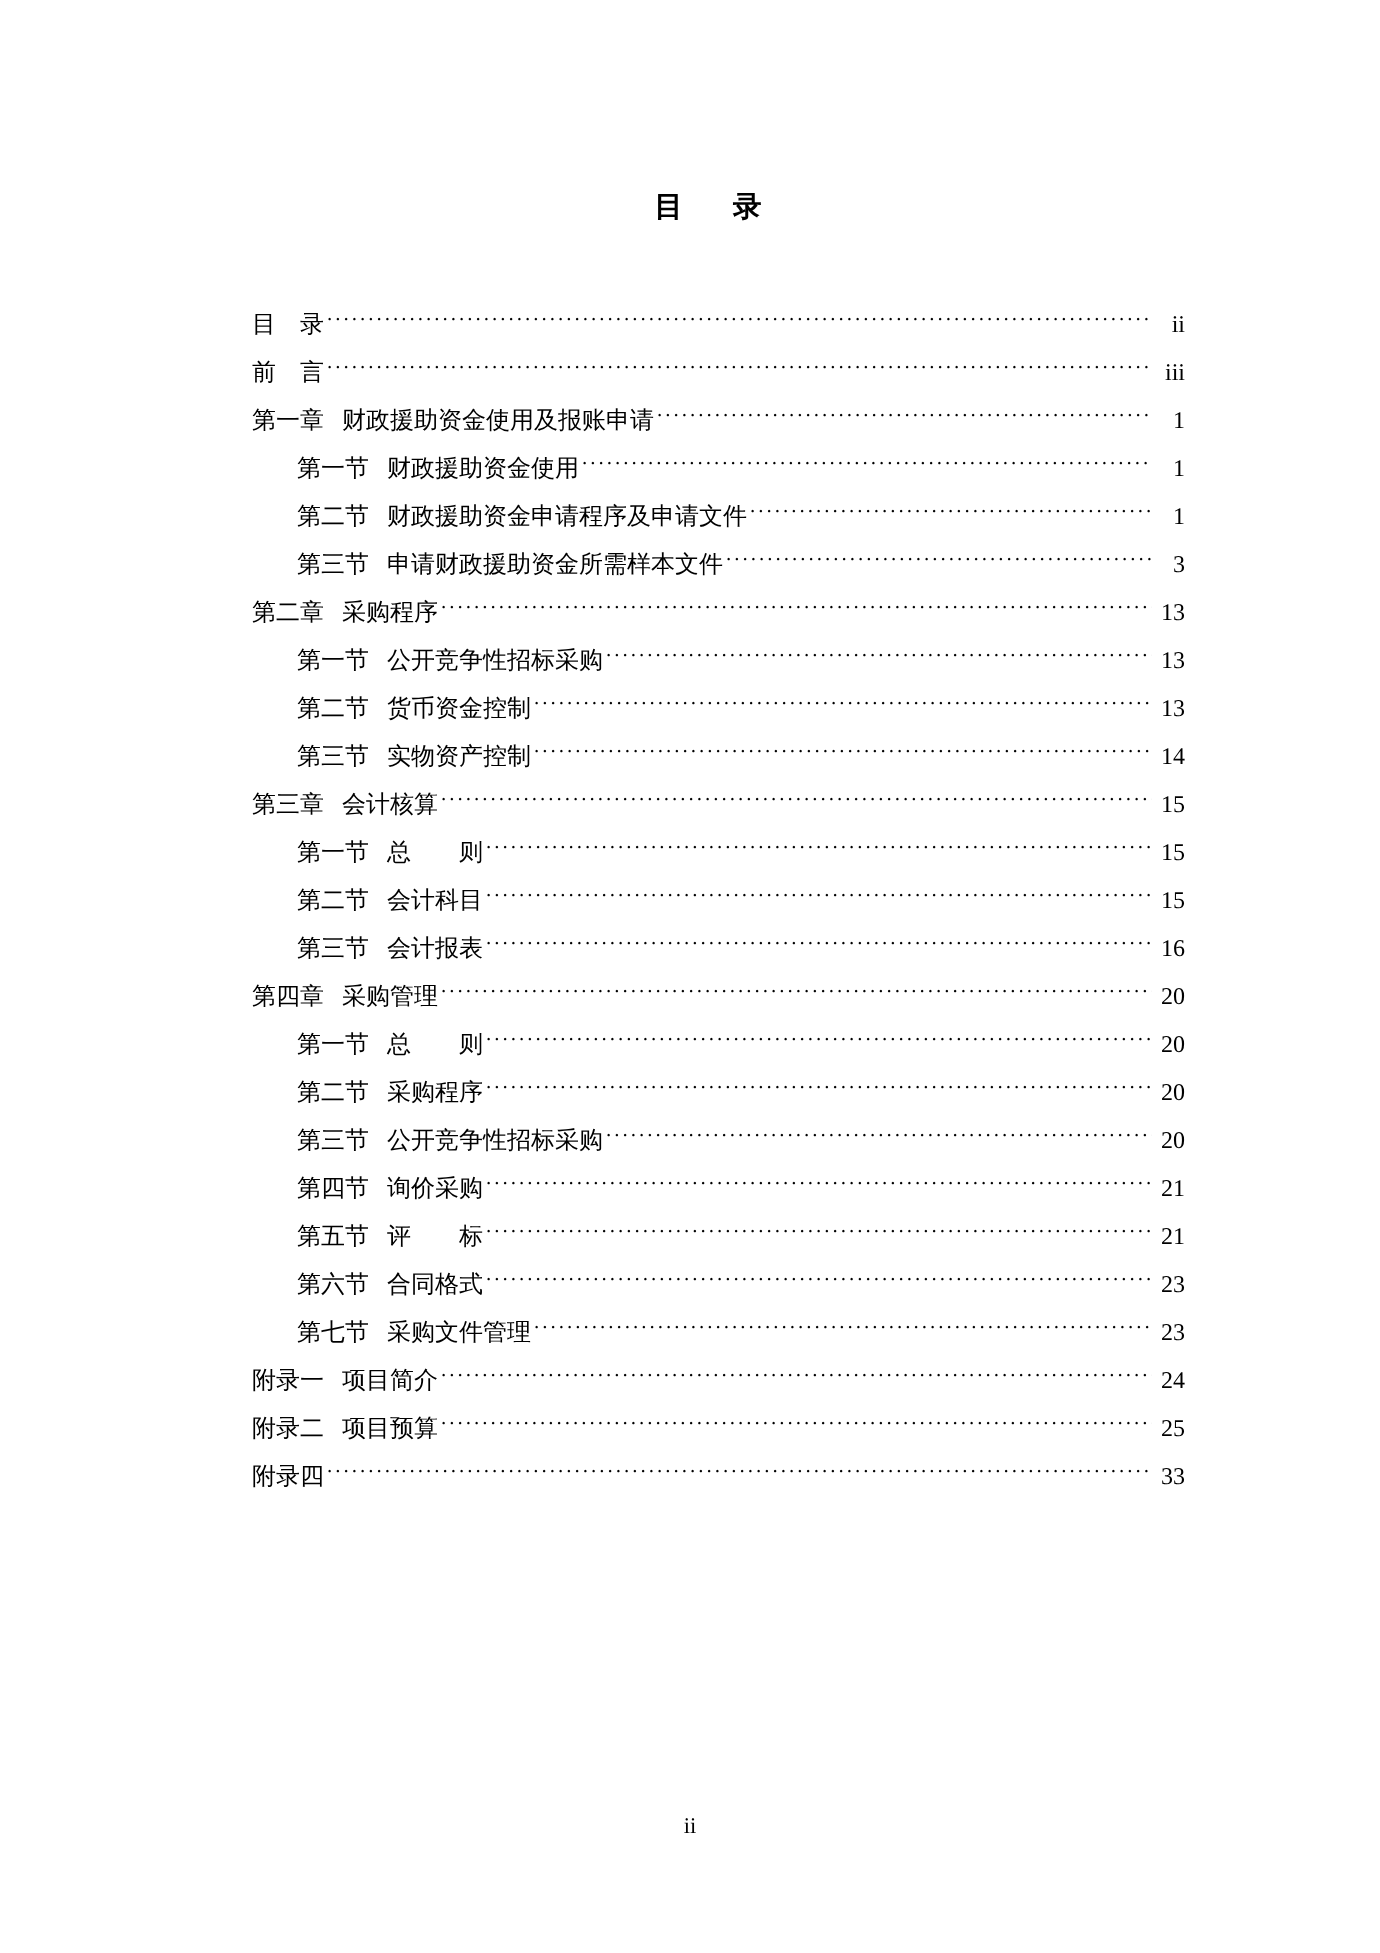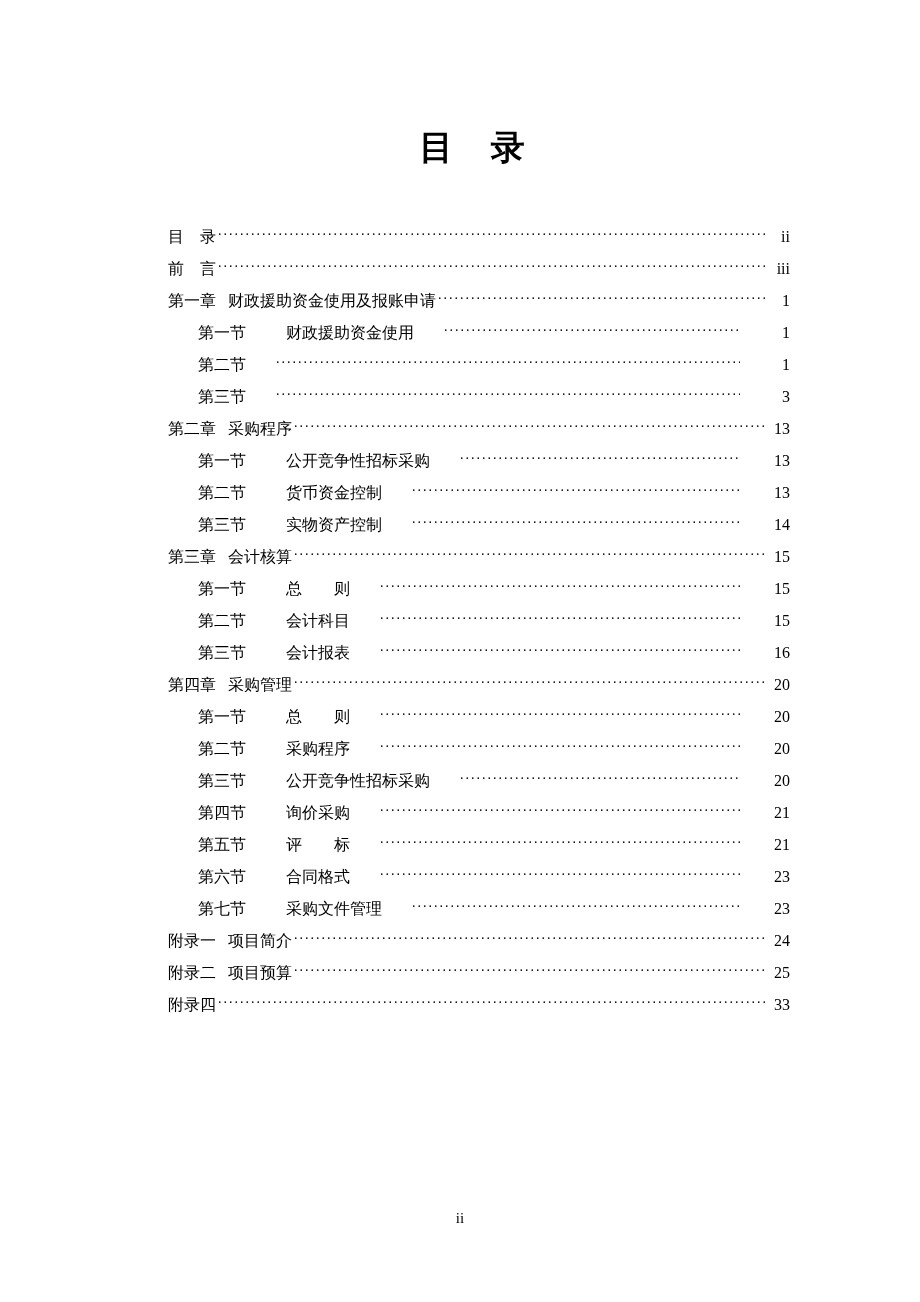--- a/index.html
+++ b/index.html
@@ -12,42 +12,41 @@
       font-family: "SimSun", "宋体", serif;
       width: 920px;
       height: 1302px;
       position: relative;
     }
     .page {
       padding: 125px 130px 0 168px;
     }
     .title {
       text-align: center;
-      font-size: 34px;
+      font-size: 19px;
       font-weight: bold;
       letter-spacing: 14px;
       margin-bottom: 54px;
       font-family: "SimHei", "黑体", sans-serif;
     }
     .toc {
       font-size: 16px;
       line-height: 1.5;
     }
     .toc-entry {
       display: flex;
       align-items: baseline;
       margin-bottom: 8px;
       white-space: nowrap;
     }
     .toc-entry.level-1 {
       padding-left: 0;
     }
     .toc-entry.level-2 {
       padding-left: 30px;
-      gap: 28px;
     }
     .entry-label {
       flex: 0 0 auto;
     }
     .entry-label .spaced {
       letter-spacing: 16px;
     }
     .entry-text {
       flex: 0 0 auto;
       padding-left: 12px;
@@ -111,25 +110,27 @@
         <span class="entry-page">1</span>
       </div>
       <div class="toc-entry level-2">
         <span class="entry-label">第一节</span>
         <span class="entry-text">财政援助资金使用</span>
         <span class="dots"></span>
         <span class="entry-page">1</span>
       </div>
       <div class="toc-entry level-2">
         <span class="entry-label">第二节</span>
+        <span class="entry-text">财政援助资金申请程序及申请文件</span>
         <span class="dots"></span>
         <span class="entry-page">1</span>
       </div>
       <div class="toc-entry level-2">
         <span class="entry-label">第三节</span>
+        <span class="entry-text">申请财政援助资金所需样本文件</span>
         <span class="dots"></span>
         <span class="entry-page">3</span>
       </div>
       <div class="toc-entry level-1">
         <span class="entry-label">第二章</span>
         <span class="entry-text">采购程序</span>
         <span class="dots"></span>
         <span class="entry-page">13</span>
       </div>
       <div class="toc-entry level-2">

